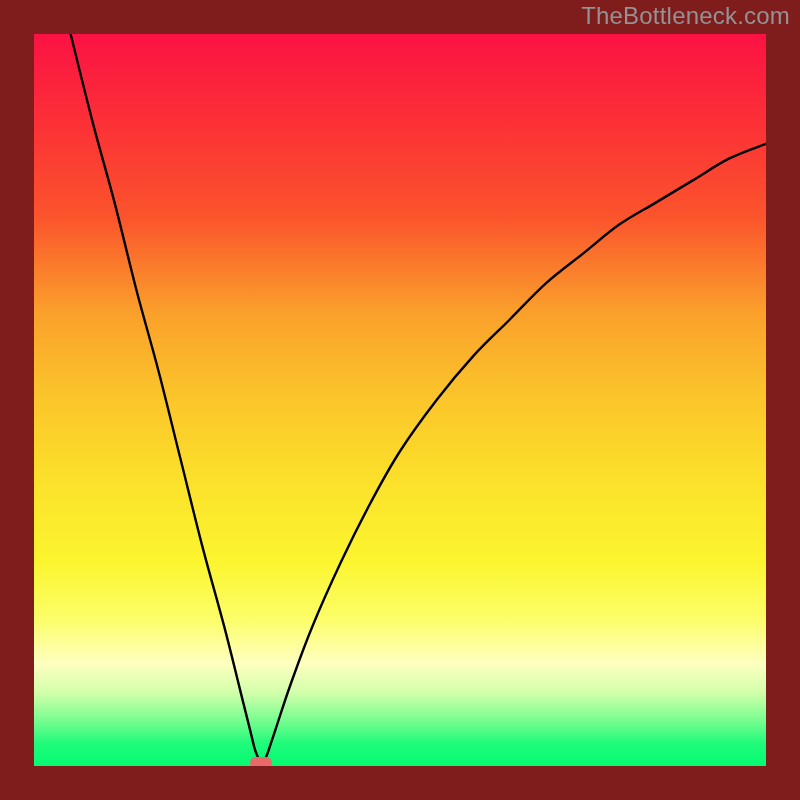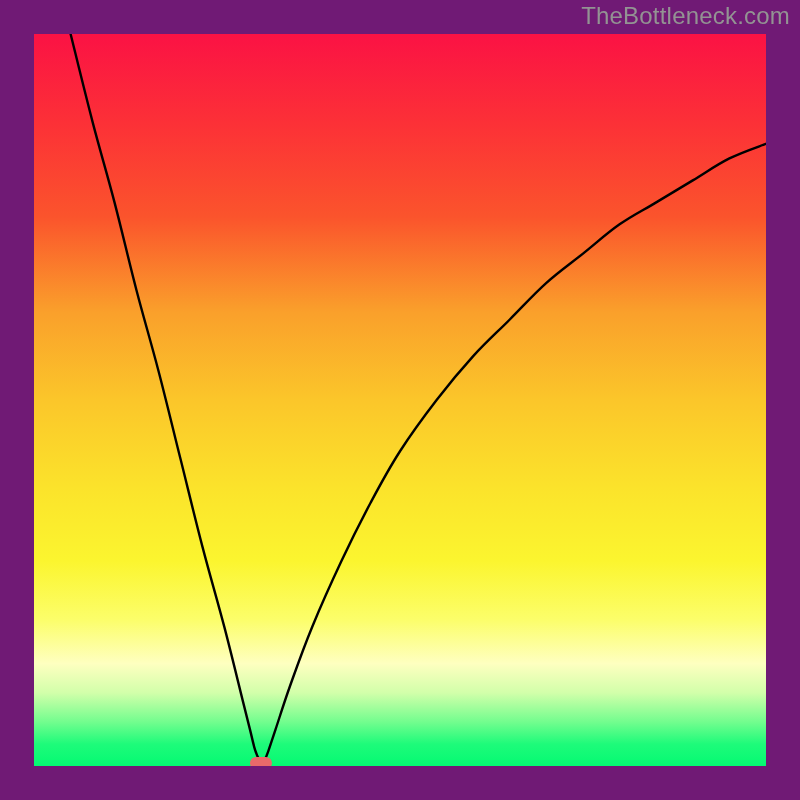--- a/index.html
+++ b/index.html
@@ -10,21 +10,21 @@
     height: 800px;
     overflow: hidden;
     font-family: Arial, Helvetica, sans-serif;
   }
   .frame {
     position: absolute;
     left: 0;
     top: 0;
     width: 800px;
     height: 800px;
-    background: #701a75;
+    background: #7f1d1d;
   }
   .watermark {
     position: absolute;
     top: 2px;
     right: 10px;
     color: #939393;
     font-size: 24px;
     font-weight: 500;
     letter-spacing: 0.2px;
     z-index: 5;

